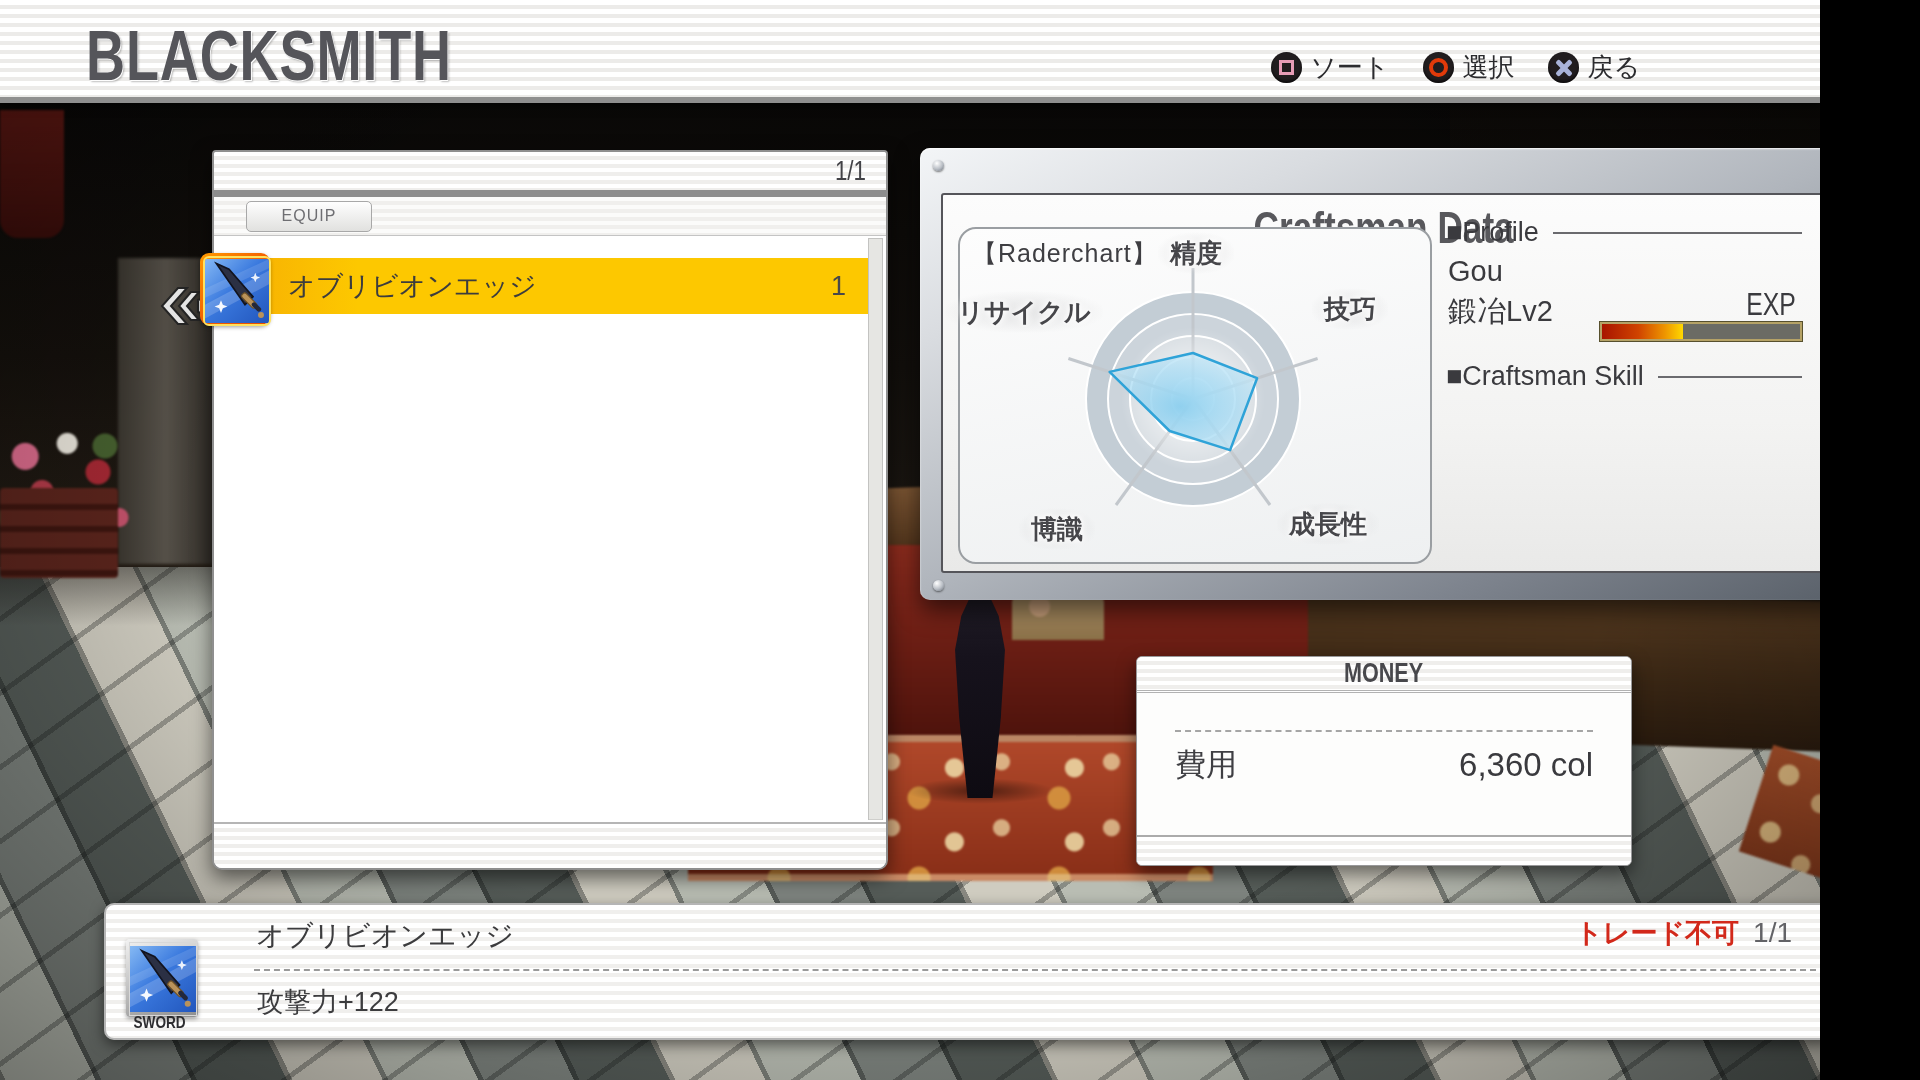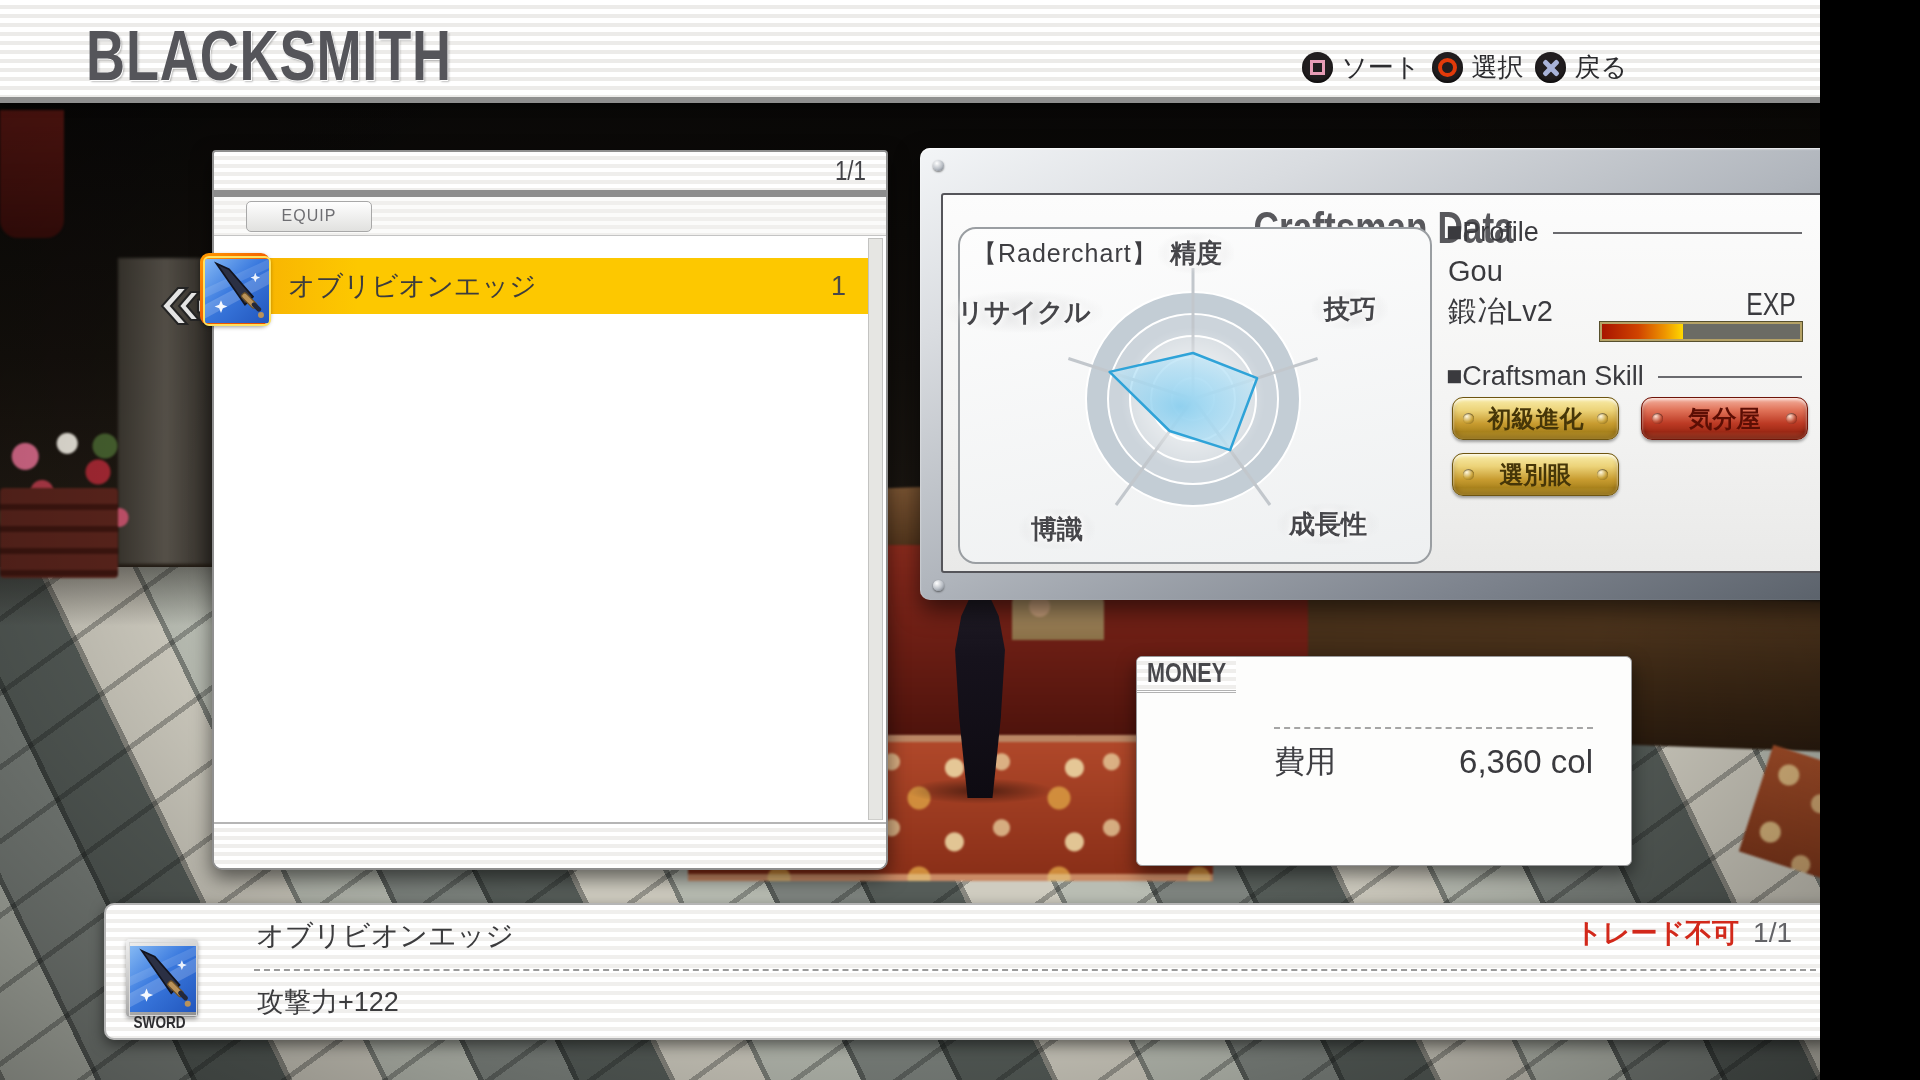--- a/index.html
+++ b/index.html
@@ -85,21 +85,21 @@
   .vignette{position:absolute;left:0;top:97px;right:0;bottom:0;
     background:radial-gradient(ellipse at 50% 42%, transparent 55%, rgba(0,0,0,.38) 100%);}
 
   
   .header{position:absolute;left:0;top:0;width:100%;height:97px;
     background:repeating-linear-gradient(180deg,#ffffff 0 5px,#ecebe9 5px 9px);
     border-bottom:6px solid #8f8f8f;box-shadow:0 3px 8px rgba(0,0,0,.55);}
   .logo{position:absolute;left:86px;top:14px;font-size:66px;font-weight:bold;color:#55555a;
     letter-spacing:1px;transform:scale(.82,1.08);transform-origin:left top;
     text-shadow:1px 1px 0 #fdfdfd,2px 2px 2px rgba(0,0,0,.25);}
-  .hints{position:absolute;right:193px;top:50px;display:flex;align-items:flex-start;gap:12px;}
+  .hints{position:absolute;right:180px;top:50px;display:flex;align-items:flex-start;gap:34px;}
   .hint{display:flex;align-items:center;gap:8px;font-size:26px;color:#2b2b2e;cursor:pointer;}
   .pad-btn{width:31px;height:31px;border-radius:50%;background:#211d1f;position:relative;
     box-shadow:inset 0 -2px 3px rgba(0,0,0,.6),0 1px 1px rgba(255,255,255,.6);}
   .pad-btn .g-square{position:absolute;inset:8px;border:3px solid #e79cb6;}
   .pad-btn .g-circle{position:absolute;inset:6px;border:4px solid #e23a0a;border-radius:50%;}
   .pad-btn .g-cross{position:absolute;left:50%;top:50%;width:20px;height:5px;background:#a9b3d9;
     transform:translate(-50%,-50%) rotate(45deg);border-radius:2px;}
   .pad-btn .g-cross::after{content:"";position:absolute;inset:0;background:#a9b3d9;
     transform:rotate(90deg);border-radius:2px;}
 
@@ -180,21 +180,21 @@
     box-shadow:inset 0 2px 3px rgba(255,255,255,.65),inset 0 -4px 5px rgba(70,10,0,.5),0 2px 3px rgba(0,0,0,.35);}
   .rivet{position:absolute;width:11px;height:11px;border-radius:50%;top:15px;
     background:radial-gradient(circle at 35% 30%,#fff8e0,#caa43c 55%,#7a5c14);
     box-shadow:inset 0 1px 1px rgba(0,0,0,.45);}
   .plaque.red .rivet{background:radial-gradient(circle at 35% 30%,#ffe0d0,#c05038 55%,#6e140a);}
   .rivet.l{left:10px;} .rivet.r{right:10px;}
 
   
   .money-panel{position:absolute;left:1136px;top:656px;width:494px;height:208px;
     background:#fdfdfc;border:1px solid #98989a;border-radius:6px;overflow:hidden;
-    box-shadow:0 8px 18px rgba(0,0,0,.5);display:flex;}
+    box-shadow:0 8px 18px rgba(0,0,0,.5);display:flex;flex-direction:column;}
   .money-head{height:33px;background:repeating-linear-gradient(180deg,#ffffff 0 4px,#efeeec 4px 8px);
     border-bottom:3px double #b2b2b2;display:flex;align-items:center;justify-content:center;
     font-size:27px;font-weight:bold;color:#48484c;}
   .money-body{flex:1;padding:0 38px;display:flex;flex-direction:column;justify-content:center;}
   .money-row{display:flex;justify-content:space-between;align-items:center;height:66px;}
   .money-row .m-label{font-size:31px;color:#3f3f43;}
   .money-row .m-value{font-size:33px;color:#3a3a3e;}
   .money-dash{border-top:2px dashed #a5a5a5;}
   .money-foot{height:28px;border-top:2px solid #ababab;
     background:repeating-linear-gradient(180deg,#ffffff 0 4px,#efeeec 4px 8px);}
@@ -376,37 +376,20 @@
         <div class="exp-label">
           <span class="cond">EXP</span>
         </div>
         <div class="exp-bar">
           <div class="exp-fill" style="width: 41%;"></div>
         </div>
         <div class="sec-head sh">
           <span>■Craftsman Skill</span>
             <span class="rule"></span>
         </div>
-        <div class="skills">
-          <div class="plaque gold">
-            <span class="rivet l"></span>
-            <span>初級進化</span>
-            <span class="rivet r"></span>
-          </div>
-          <div class="plaque red">
-            <span class="rivet l"></span>
-            <span>気分屋</span>
-            <span class="rivet r"></span>
-          </div>
-          <div class="plaque gold">
-            <span class="rivet l"></span>
-            <span>選別眼</span>
-            <span class="rivet r"></span>
-          </div>
-        </div>
       </div>
     </div>
   </div>
 
   <div class="money-panel">
     <div class="money-head">
       <span class="cond">MONEY</span>
     </div>
     <div class="money-body">
       <div class="money-dash"></div>

